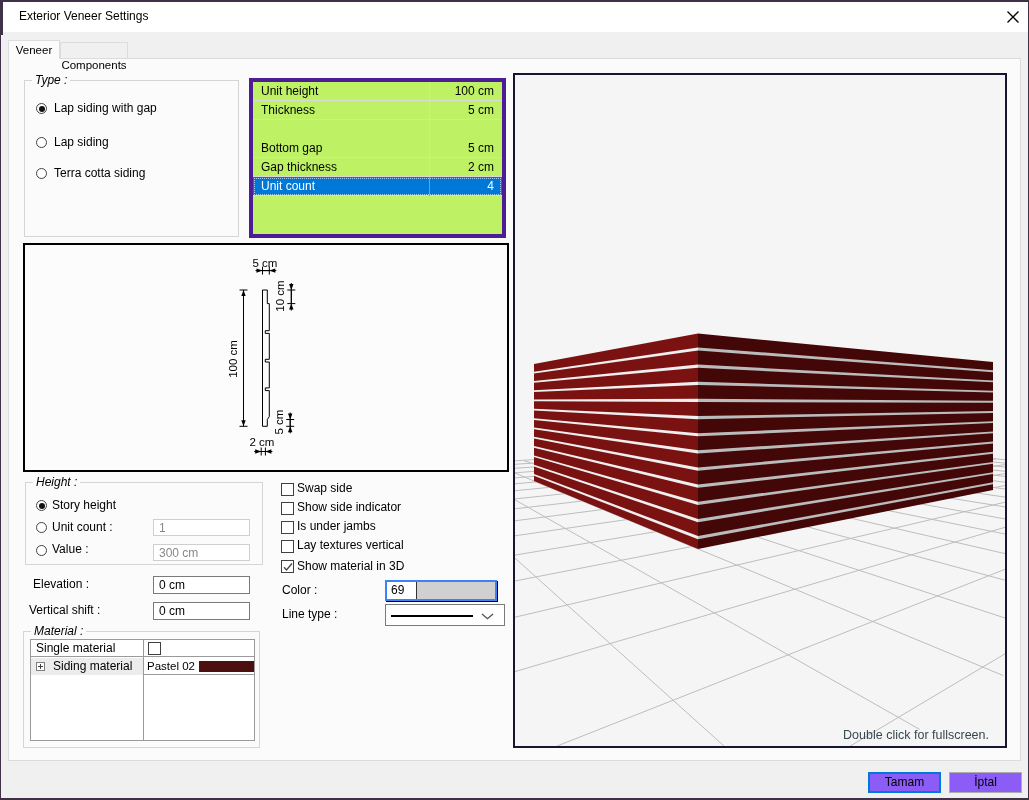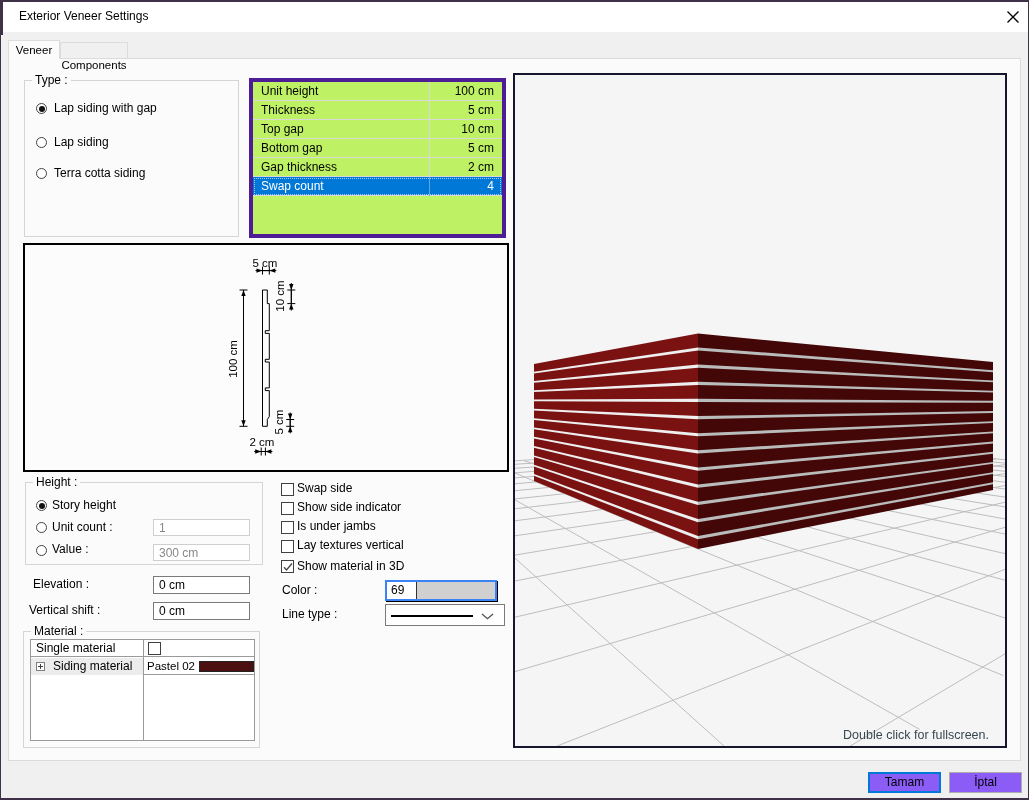--- a/index.html
+++ b/index.html
@@ -8,21 +8,21 @@
 .abs { position:absolute; }
 .titlebar { left:0; top:0; width:1027px; height:30px; background:#fff; }
 .title { left:18px; top:7px; }
 .tabpage { left:7px; top:56px; width:1013px; height:703px; background:#fbfbfb;
            border:1px solid #dcdcdc; }
 .tab-active { left:7px; top:38px; width:52px; height:19px; background:#fbfbfb;
               border:1px solid #dcdcdc; border-bottom:none; z-index:3; text-align:center;
               padding-top:2px; }
 .tab-inactive { left:59px; top:40px; width:68px; height:16px; background:#f0f0f0;
                 border:1px solid #dcdcdc; border-bottom:none; text-align:center; padding-top:15px; }
-.groupbox { border:1px solid #d5d5d5; background:transparent; }
+.groupbox { border:1px solid #d5d5d5; background:transparent;font-style:italic; }
 .gblabel { background:#fbfbfb; padding:0 3px; position:absolute; top:-8px; }
 .radio { width:11px; height:11px;  border:1px solid #424242; border-radius:50%;
          background:#fff; position:absolute; }
 .radio.sel::after { content:""; position:absolute; left:1.5px; top:1.5px; width:6px;
                     height:6px; background:#111; border-radius:50%; }
 .check { width:13px; height:13px; border:1px solid #404040; background:#fff; position:absolute; }
 .tbl { border:4px solid #4c1d95; background:#bef264;padding-left:17px; }
 .trow { position:absolute; left:0; width:100%; height:19px; border-bottom:1px solid #d9d9d9;
         line-height:19px; }
 .trow .k { position:absolute; left:8px; }
@@ -57,34 +57,30 @@
 <div class="abs tbl" style="left:248px;top:76px;width:257px;height:160px">
   <div style="position:absolute;left:176px;top:0;width:1px;height:113px;background:#d9d9d9"></div>
   <div class="trow" style="top:0">
       <span class="k">Unit height</span>
       <span class="v">100 cm</span>
     </div>
   <div class="trow" style="top:19px">
       <span class="k">Thickness</span>
       <span class="v">5 cm</span>
     </div>
-  <div class="trow" style="top:38px">
-      <span class="k">Top gap</span>
-      <span class="v">10 cm</span>
-    </div>
   <div class="trow" style="top:57px">
       <span class="k">Bottom gap</span>
       <span class="v">5 cm</span>
     </div>
   <div class="trow" style="top:76px">
       <span class="k">Gap thickness</span>
       <span class="v">2 cm</span>
     </div>
   <div class="trow sel" style="top:95px">
-      <span class="k">Swap count</span>
+      <span class="k">Unit count</span>
       <span class="v">4</span>
     <div style="position:absolute;left:176px;top:0;width:1px;height:19px;background:#5ba4e5"></div>
     </div>
 </div>
 
 <div class="abs" style="left:22px;top:241px;width:486px;height:229px;border:2px solid #000;background:#fcfcfc"></div>
 <svg width="486" height="229" viewBox="22 241 486 229" style="position:absolute;left:22px;top:241px">
 <g stroke="#000" stroke-width="1" fill="none">
 <path d="M 261.5 288.0 L 266.3 288.0 L 266.3 301.6 L 268.3 301.6 L 268.3 328.7 L 264.3 328.7 L 264.3 331.4 L 268.3 331.4 L 268.3 331.4 L 268.3 357.3 L 264.3 357.3 L 264.3 360.0 L 268.3 360.0 L 268.3 360.0 L 268.3 385.9 L 264.3 385.9 L 264.3 388.59999999999997 L 268.3 388.59999999999997 L 268.3 388.6 L 268.3 414.6 L 266.3 417.5 L 266.3 424.3 L 261.5 424.3 Z"></path>
 </g>

